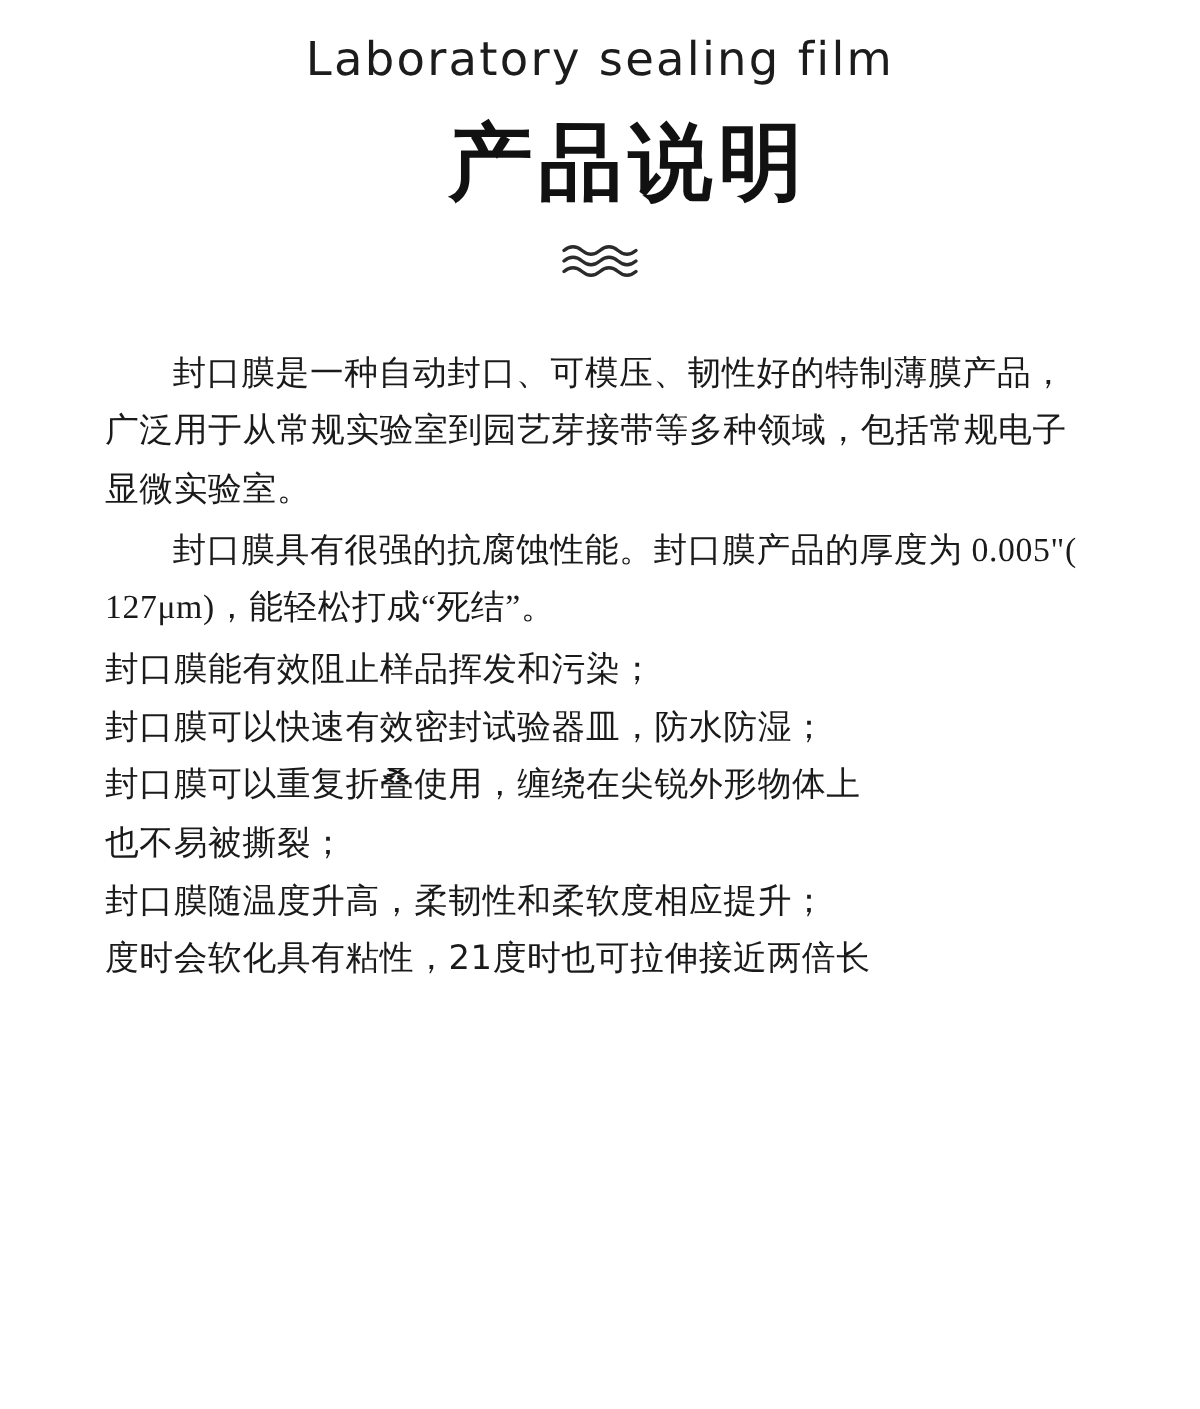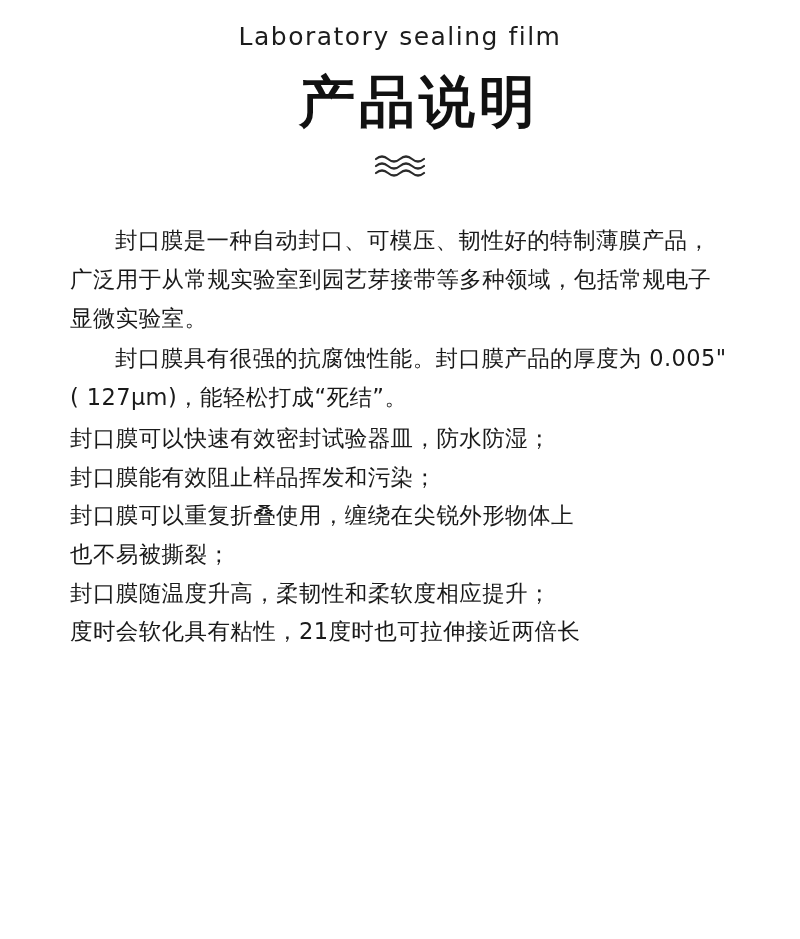--- a/index.html
+++ b/index.html
@@ -20,21 +20,21 @@
     box-sizing: border-box;
     padding: 0;
     position: relative;
   }
   .header {
     text-align: center;
     padding-top: 22px;
   }
   .eyebrow {
     font-family: "DejaVu Sans", sans-serif;
-    font-size: 25px;
+    font-size: 31px;
     letter-spacing: 1.5px;
     color: #1c1c1c;
     font-weight: 400;
     line-height: 1.2;
   }
   .main-title {
     font-family: "DejaVu Sans", "Liberation Sans", sans-serif;
     font-size: 56px;
     font-weight: 700;
     letter-spacing: 4px;
@@ -59,20 +59,21 @@
     font-family: "DejaVu Sans", "Liberation Sans", sans-serif;
     font-size: 22.5px;
     color: #1a1a1a;
     line-height: 1.72;
     letter-spacing: 0.4px;
     text-align: left;
   }
   .para {
     text-indent: 2em;
     margin: 0 0 2px 0;
+    font-family: Liberation Serif, serif;
   }
   .line {
     margin: 0;
     white-space: nowrap;
   }
 </style>
 </head>
 <body>
 
 <div class="page">
@@ -85,21 +86,21 @@
         <path d="M3 7 q6 -5 12 0 q6 5 12 0 q6 -5 12 0 q6 5 12 0" fill="none" stroke="#2b2b2b" stroke-width="2.2" stroke-linecap="round"></path>
         <path d="M3 14 q6 -5 12 0 q6 5 12 0 q6 -5 12 0 q6 5 12 0" fill="none" stroke="#2b2b2b" stroke-width="2.2" stroke-linecap="round"></path>
         <path d="M3 21 q6 -5 12 0 q6 5 12 0 q6 -5 12 0 q6 5 12 0" fill="none" stroke="#2b2b2b" stroke-width="2.2" stroke-linecap="round"></path>
       </svg>
     </div>
   </div>
 
   <div class="body-copy">
     <p class="para">封口膜是一种自动封口、可模压、韧性好的特制薄膜产品，广泛用于从常规实验室到园艺芽接带等多种领域，包括常规电子显微实验室。</p>
     <p class="para">封口膜具有很强的抗腐蚀性能。封口膜产品的厚度为 0.005"( 127μm)，能轻松打成“死结”。</p>
+    <p class="line">封口膜能有效阻止样品挥发和污染；</p>
     <p class="line">封口膜可以快速有效密封试验器皿，防水防湿；</p>
-    <p class="line">封口膜能有效阻止样品挥发和污染；</p>
     <p class="line">封口膜可以重复折叠使用，缠绕在尖锐外形物体上</p>
     <p class="line">也不易被撕裂；</p>
     <p class="line">封口膜随温度升高，柔韧性和柔软度相应提升；</p>
     <p class="line">度时会软化具有粘性，21度时也可拉伸接近两倍长</p>
   </div>
 
 </div>
 
 </body></html>

